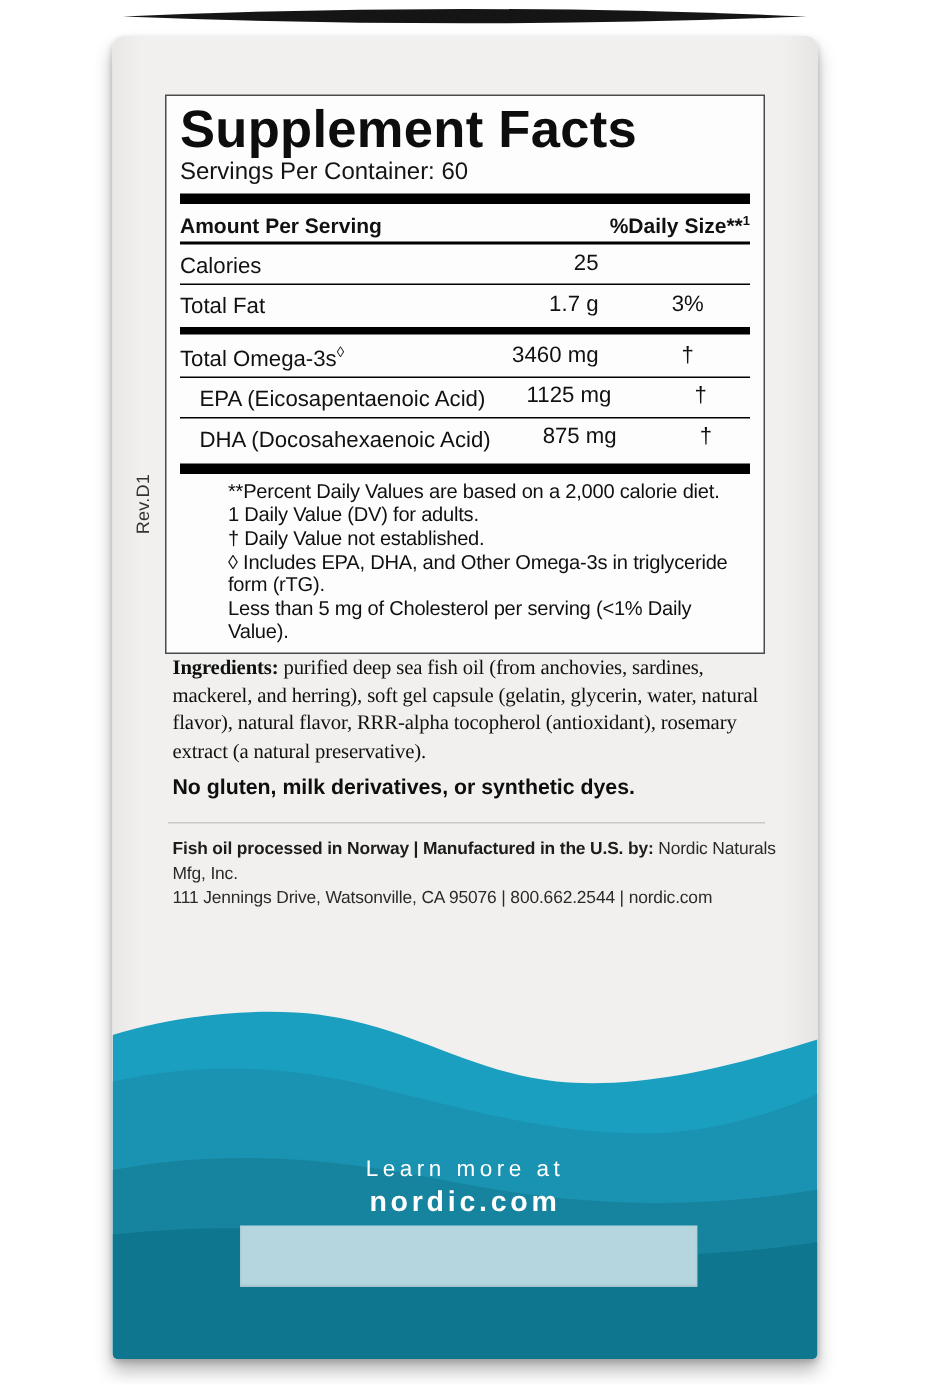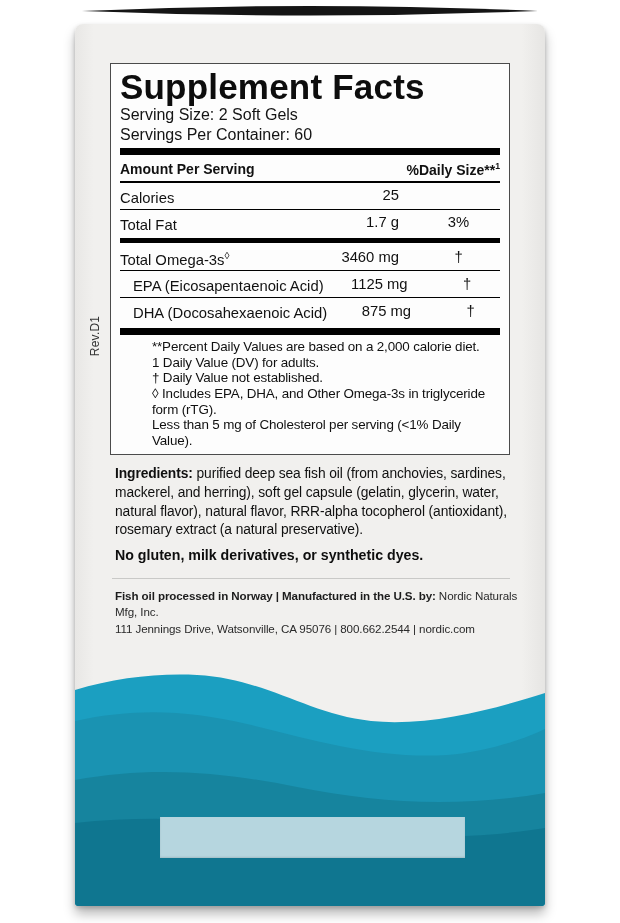--- a/index.html
+++ b/index.html
@@ -33,21 +33,21 @@
   .indent .nname{padding-left:13px;}
   .namount{text-align:right;padding-right:18px;}
   .ndv{text-align:center;}
   .footnotes{margin-top:3px;font-size:13.4px;line-height:15.6px;letter-spacing:-0.15px;color:#101010;margin-left:32px;}
 
   
   .rev{position:absolute;left:-14px;top:304px;width:70px;height:16px;text-align:center;
        transform:rotate(-90deg);font-size:12px;color:#333;letter-spacing:0.2px;}
 
   
-  .ingredients{margin:10px 32px 0 40px;font-size:13.8px;line-height:18.6px;letter-spacing:-0.1px;color:#101010;}
+  .ingredients{margin:0 32px 0 40px;font-size:13.8px;line-height:18.6px;letter-spacing:-0.1px;color:#101010;font-family:Liberation Serif, serif;}
   .ingredients b{font-weight:bold;}
   .allergen{margin:7px 32px 0 40px;font-size:14.2px;font-weight:bold;color:#0e0e0e;}
   .divider{margin:15px 35px 0 37px;height:1px;background:#c9c9c7;}
   .mfr{margin:9px 26px 0 40px;font-size:11.6px;line-height:16.5px;color:#2a2a2a;letter-spacing:-0.1px;}
   .mfr b{font-weight:bold;color:#1c1c1c;}
 
   
   .waves{position:absolute;left:0;bottom:0;width:470px;height:240px;}
   .waves svg{position:absolute;left:0;top:0;width:470px;height:240px;}
   .w1{fill:var(--teal-1);}
@@ -66,21 +66,20 @@
 <div class="page">
 
   <svg class="lid" viewBox="0 0 464 18" preserveAspectRatio="none">
     <path d="M4,9 Q232,-1 460,9 Q232,18 4,9 Z"></path>
   </svg>
 
   <div class="carton">
 
     <div class="facts">
       <div class="facts-title">Supplement Facts</div>
-      <div class="serving">Serving Size: 2 Soft Gels</div>
       <div class="serving">Servings Per Container: 60</div>
 
       <div class="bar bar-7"></div>
 
       <div class="col-head">
         <span>Amount Per Serving</span>
         <span><span>%Daily Size**</span><sup>1</sup></span>
       </div>
 
       <div class="nrow">
@@ -139,17 +138,21 @@
       <span>111 Jennings Drive, Watsonville, CA 95076 | 800.662.2544 | nordic.com</span>
     </div>
 
     <div class="waves">
       <svg viewBox="0 0 470 240" preserveAspectRatio="none">
         <path class="w1" d="M0,24 C40,12 82,7 122,9 C192,13 232,48 296,55 C356,61 422,42 470,27 L470,240 L0,240 Z"></path>
         <path class="w2" d="M0,55 C60,42 112,44 172,58 C242,75 302,93 372,89 C412,86 452,72 470,63 L470,240 L0,240 Z"></path>
         <path class="w3" d="M0,114 C80,99 152,107 222,121 C302,137 382,142 470,127 L470,240 L0,240 Z"></path>
         <path class="w4" d="M0,157 C90,147 182,157 262,166 C342,175 422,170 470,162 L470,240 L0,240 Z"></path>
       </svg>
+      <div class="wave-text">
+        <div class="learn">Learn more at</div>
+        <div class="site">nordic.com</div>
+      </div>
       <div class="upc-box"></div>
     </div>
 
   </div>
 </div>
 
 </body></html>

